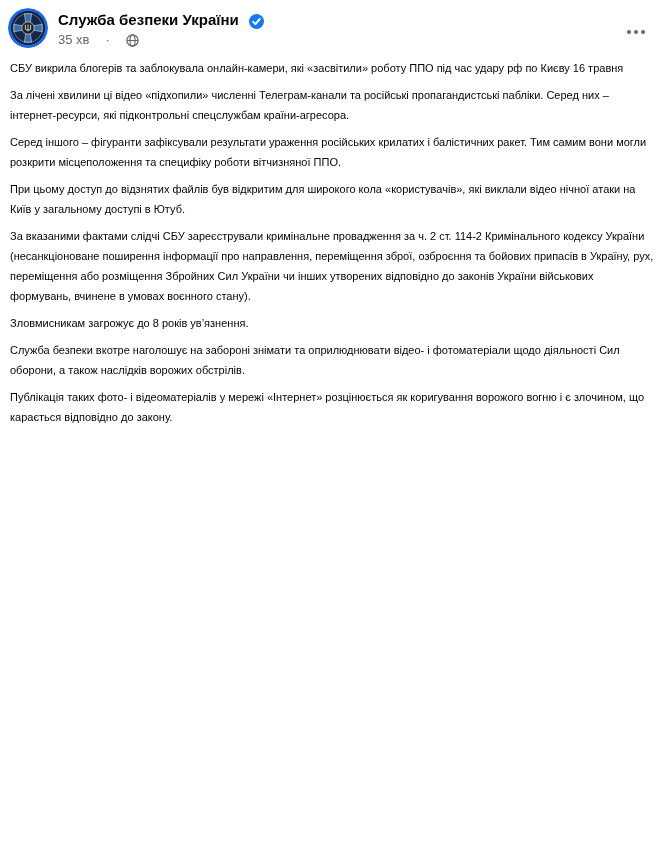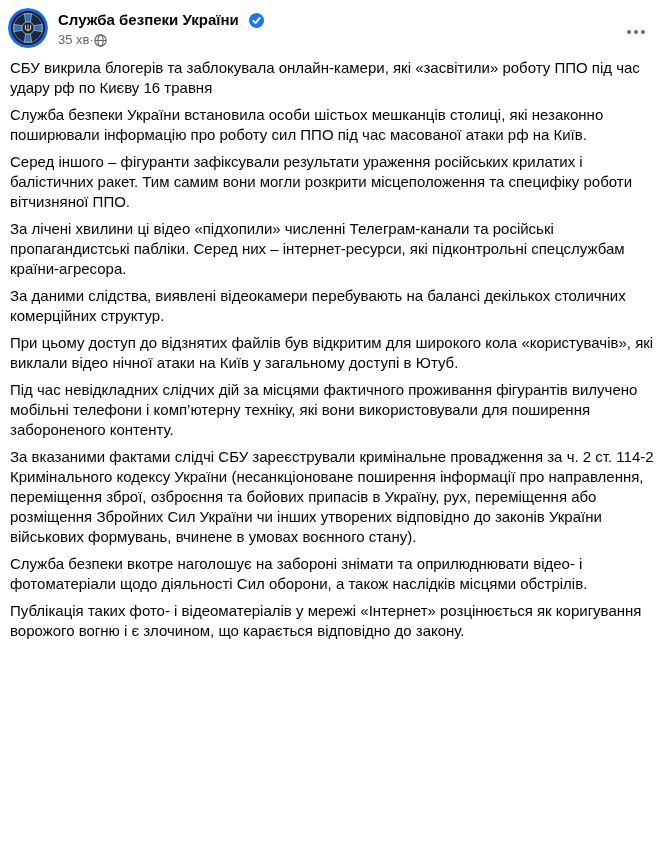--- a/index.html
+++ b/index.html
@@ -30,35 +30,35 @@
     border-radius: 50%;
     overflow: hidden;
     cursor: pointer;
   }
   .head-text {
     margin-left: 10px;
     padding-top: 2px;
   }
   .name-row {
     display: flex;
-    align-items: center;
+    align-items: flex-end;
     gap: 10px;
   }
   .page-name {
     font-size: 15px;
     font-weight: 700;
     color: #050505;
     line-height: 19px;
     cursor: pointer;
   }
   .verified-badge { display: inline-flex; margin-top: 1px; }
   .meta-row {
     display: flex;
     align-items: center;
-    gap: 0;
+    gap: 16px;
     margin-top: 3px;
     font-size: 13px;
     color: #65676B;
     line-height: 16px;
   }
   .timestamp { cursor: pointer; }
   .dot-sep { color: #65676B; }
   .globe-icon { display: inline-flex; margin-top: 1px; }
   .more-btn {
     position: absolute;
@@ -77,21 +77,21 @@
     width: 4px;
     height: 4px;
     border-radius: 50%;
     background: #606770;
   }
   
   .post-body {
     padding: 0 2px 0 2px;
   }
   .post-body p {
-    font-size: 15px;
+    font-size: 11px;
     line-height: 20px;
     color: #050505;
     margin: 0 0 7px 0;
     letter-spacing: 0;
   }
 </style>
 </head>
 <body>
 
 <div class="post-card">
@@ -140,24 +140,22 @@
 
     <div class="more-btn">
       <span></span>
       <span></span>
       <span></span>
     </div>
   </div>
 
   <div class="post-body">
     <p>СБУ викрила блогерів та заблокувала онлайн-камери, які «засвітили» роботу ППО під час удару рф по Києву 16 травня</p>
-    <p>Служба безпеки України встановила особи шістьох мешканців столиці, які незаконно поширювали інформацію про роботу сил ППО під час масованої атаки рф на Київ.</p>
+    <p>За лічені хвилини ці відео «підхопили» численні Телеграм-канали та російські пропагандистські пабліки. Серед них – інтернет-ресурси, які підконтрольні спецслужбам країни-агресора.</p>
     <p>Серед іншого – фігуранти зафіксували результати ураження російських крилатих і балістичних ракет. Тим самим вони могли розкрити місцеположення та специфіку роботи вітчизняної ППО.</p>
-    <p>За лічені хвилини ці відео «підхопили» численні Телеграм-канали та російські пропагандистські пабліки. Серед них – інтернет-ресурси, які підконтрольні спецслужбам країни-агресора.</p>
-    <p>За даними слідства, виявлені відеокамери перебувають на балансі декількох столичних комерційних структур.</p>
     <p>При цьому доступ до відзнятих файлів був відкритим для широкого кола «користувачів», які виклали відео нічної атаки на Київ у загальному доступі в Ютуб.</p>
-    <p>Під час невідкладних слідчих дій за місцями фактичного проживання фігурантів вилучено мобільні телефони і комп’ютерну техніку, які вони використовували для поширення забороненого контенту.</p>
     <p>За вказаними фактами слідчі СБУ зареєстрували кримінальне провадження за ч. 2 ст. 114-2 Кримінального кодексу України (несанкціоноване поширення інформації про направлення, переміщення зброї, озброєння та бойових припасів в Україну, рух, переміщення або розміщення Збройних Сил України чи інших утворених відповідно до законів України військових формувань, вчинене в умовах воєнного стану).</p>
-    <p>Служба безпеки вкотре наголошує на забороні знімати та оприлюднювати відео- і фотоматеріали щодо діяльності Сил оборони, а також наслідків місцями обстрілів.</p>
+    <p>Зловмисникам загрожує до 8 років ув’язнення.</p>
+    <p>Служба безпеки вкотре наголошує на забороні знімати та оприлюднювати відео- і фотоматеріали щодо діяльності Сил оборони, а також наслідків ворожих обстрілів.</p>
     <p>Публікація таких фото- і відеоматеріалів у мережі «Інтернет» розцінюється як коригування ворожого вогню і є злочином, що карається відповідно до закону.</p>
   </div>
 
 </div>
 
 </body></html>

